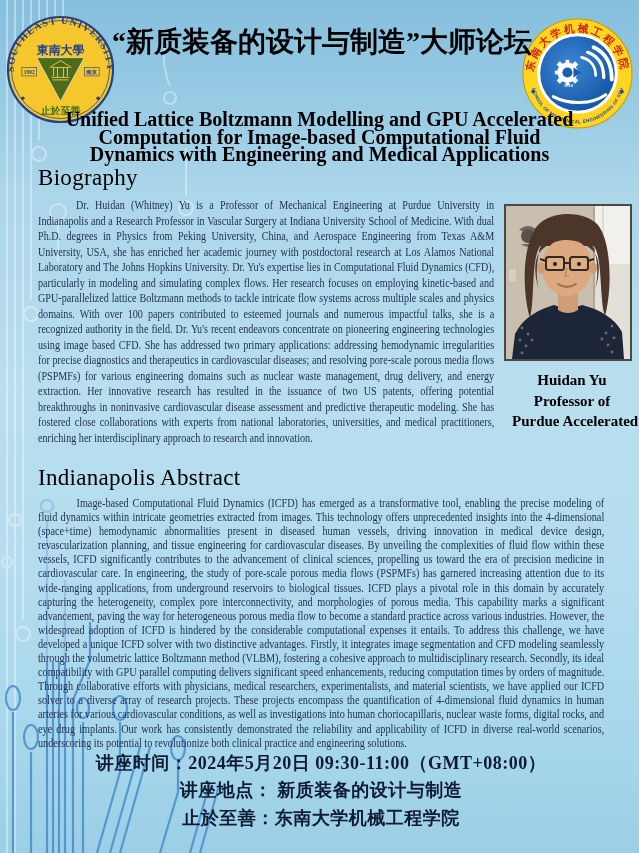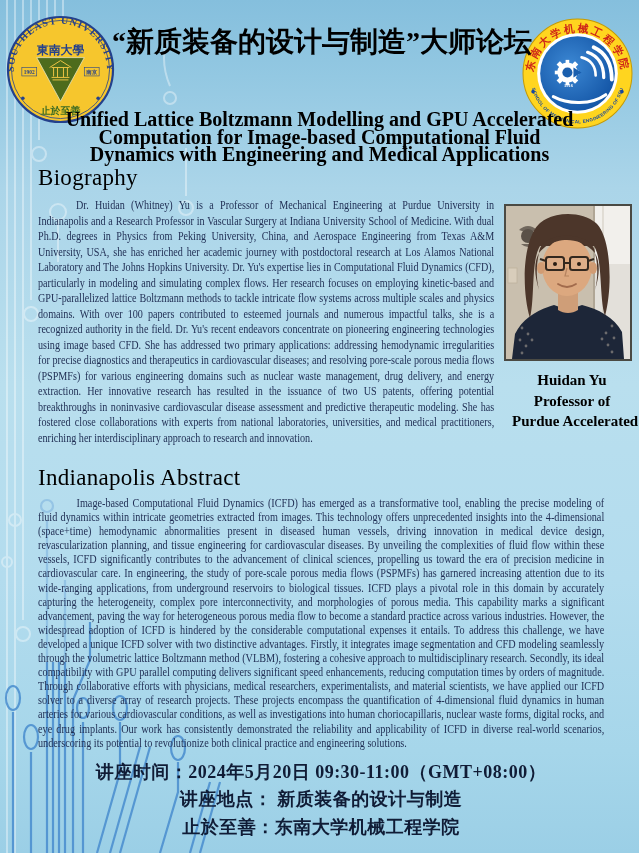--- a/index.html
+++ b/index.html
@@ -36,21 +36,21 @@
   .speaker { position:absolute; left:466px; top:8px; width:128px; text-align:center; }
   .photo-frame { width:128px; height:157px; border:2px solid #4a4a44; background:#c9bfae; }
   .photo-frame svg { display:block; width:124px; height:153px; }
   .caption { margin-top:9px; font-weight:bold; font-size:15px; line-height:20.5px; color:#000; white-space:nowrap;margin-left:8px; }
   .abs-heading { margin-top:2px; }
   .abstract-text {
     width:676px; transform:scaleX(0.8376); transform-origin:0 0;
     font-size:12.2px; line-height:14.1px; color:#1e2c52;
     text-align:justify; text-indent:46px; margin-top:1px;
   }
-  .footer { margin-top:9px; text-align:center; font-weight:bold; font-size:18px; line-height:27.5px; color:#101c36; letter-spacing:0.5px; }
+  .footer { text-align:center; font-weight:bold; font-size:18px; line-height:27.5px; color:#101c36; letter-spacing:0.5px; }
 </style>
 </head>
 <body>
 
 <div class="poster">
 
   <svg class="decor" viewBox="0 0 639 853" xmlns="http://www.w3.org/2000/svg">
     <g stroke="#ffffff" fill="none" opacity="0.38" stroke-width="2">
       <path d="M7,0 V853"></path>
       <path d="M15,0 V853"></path>

